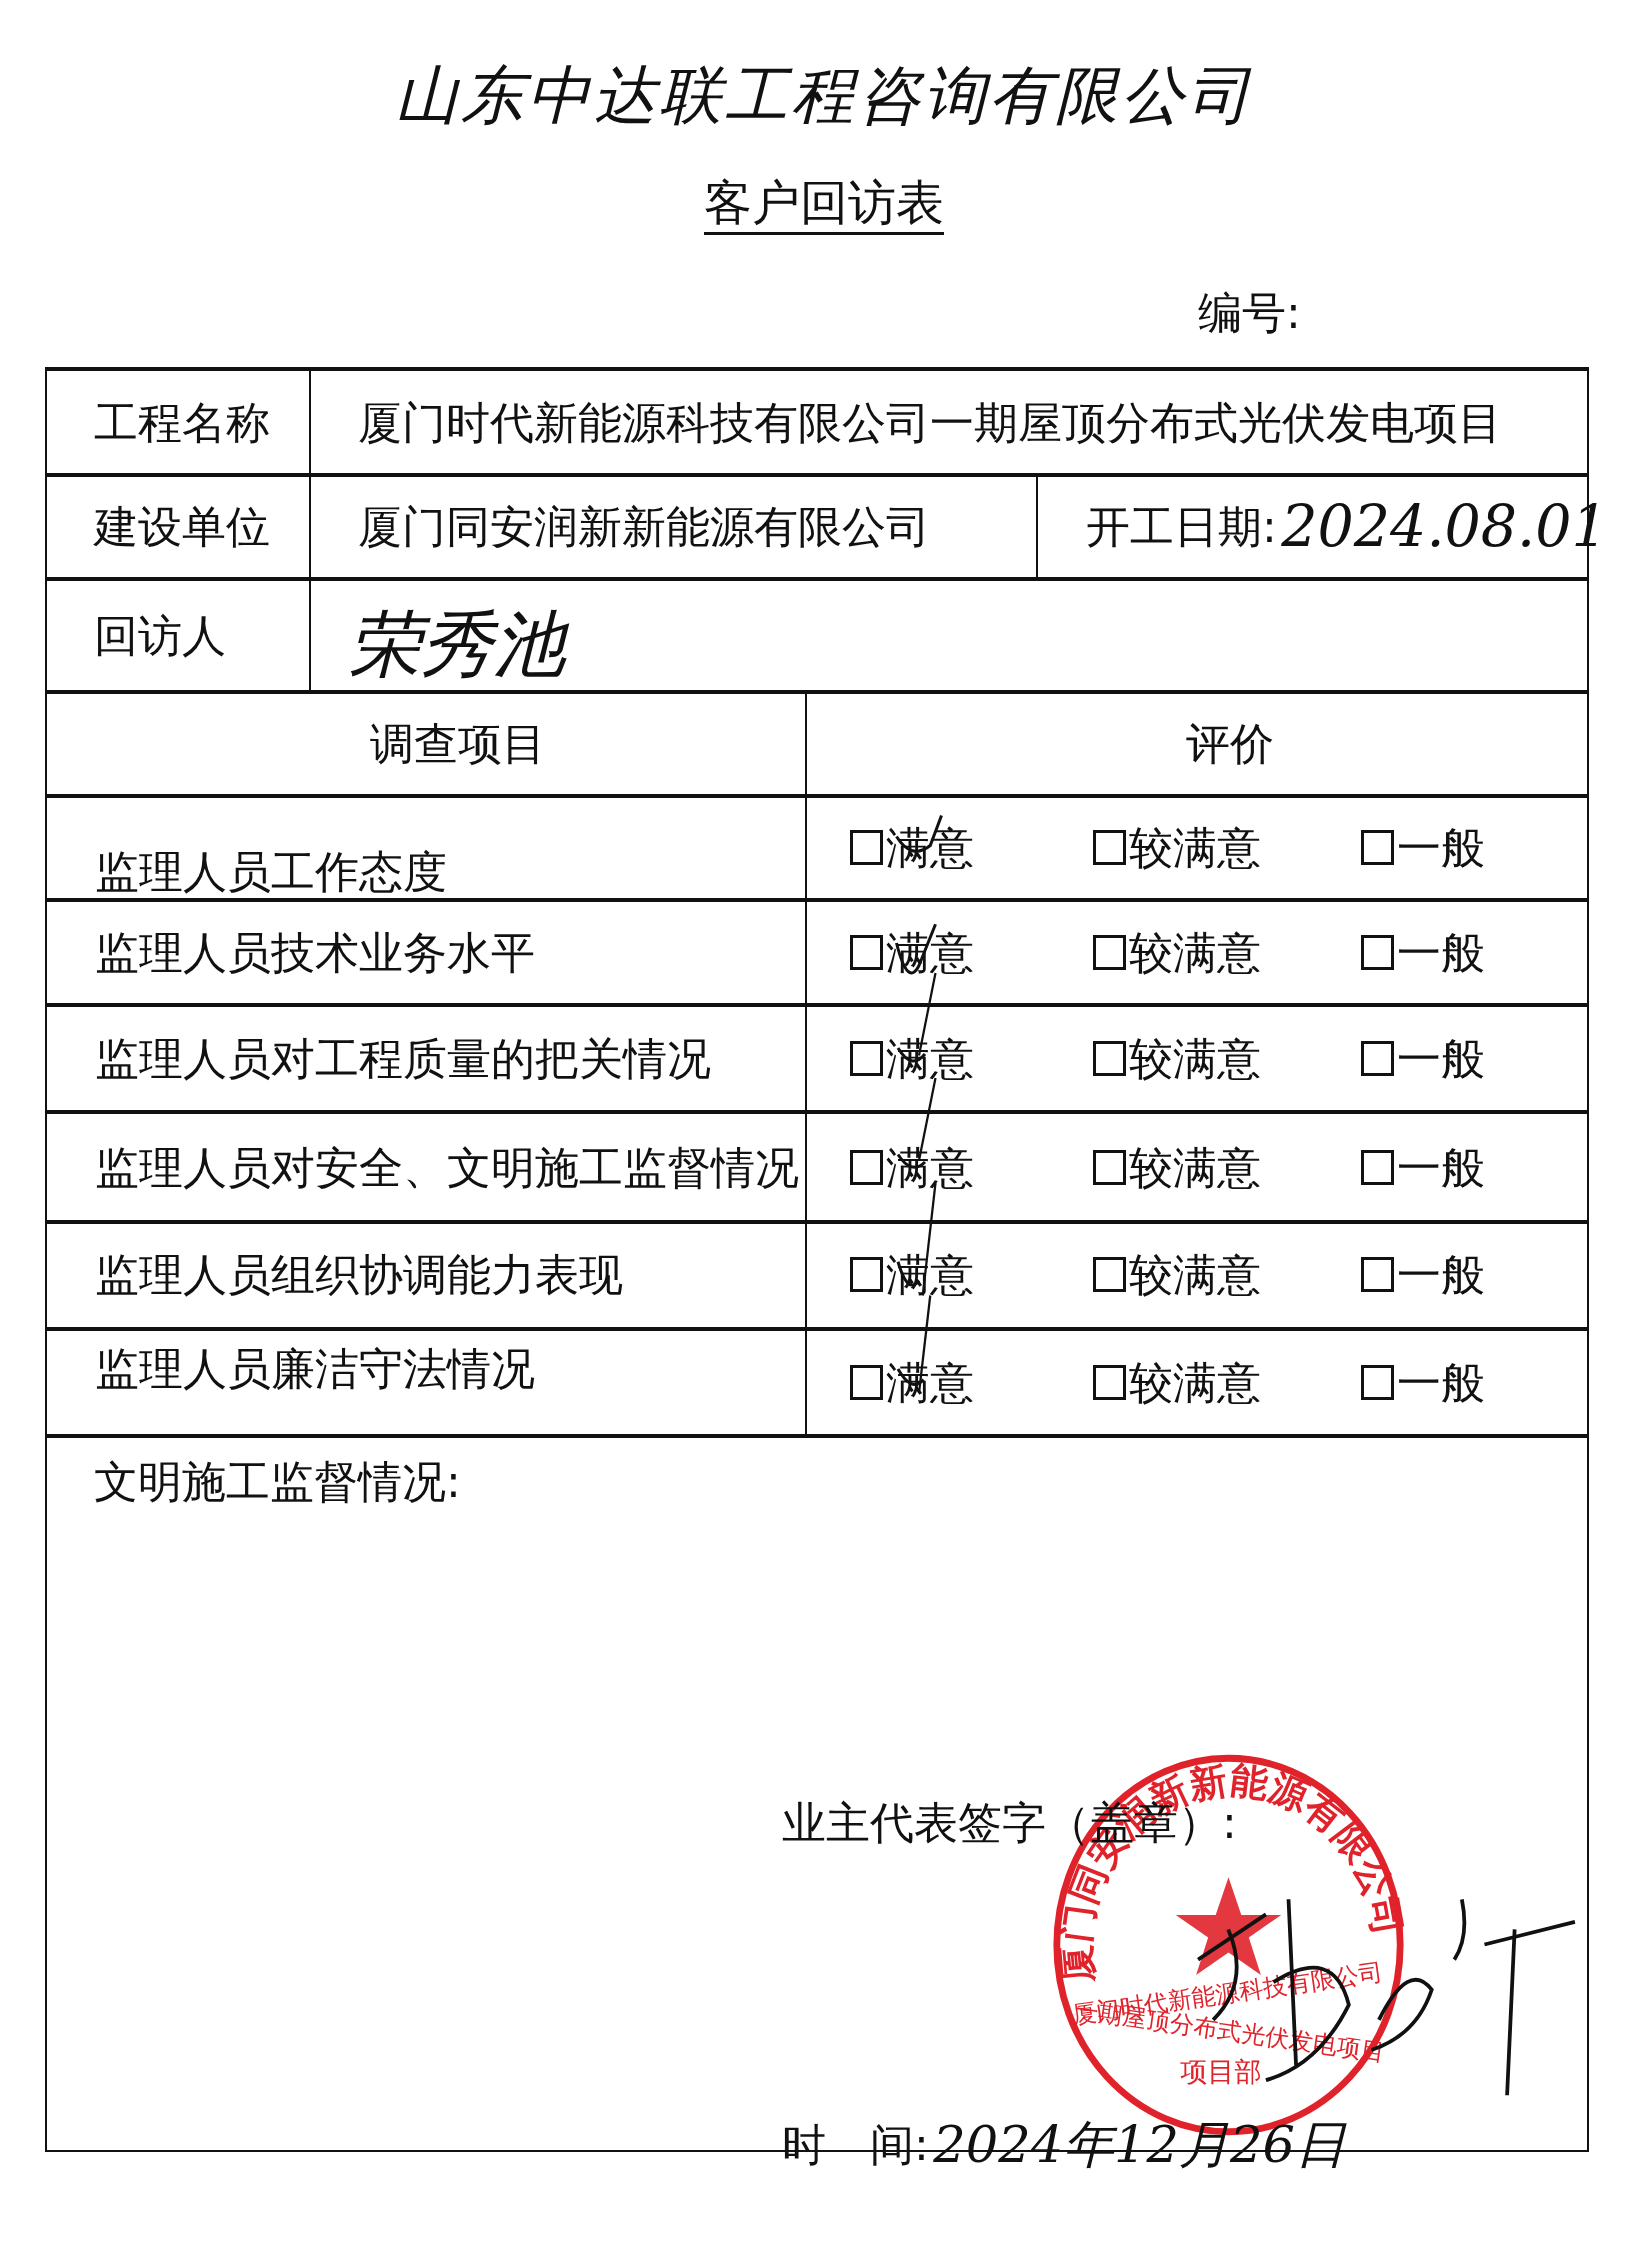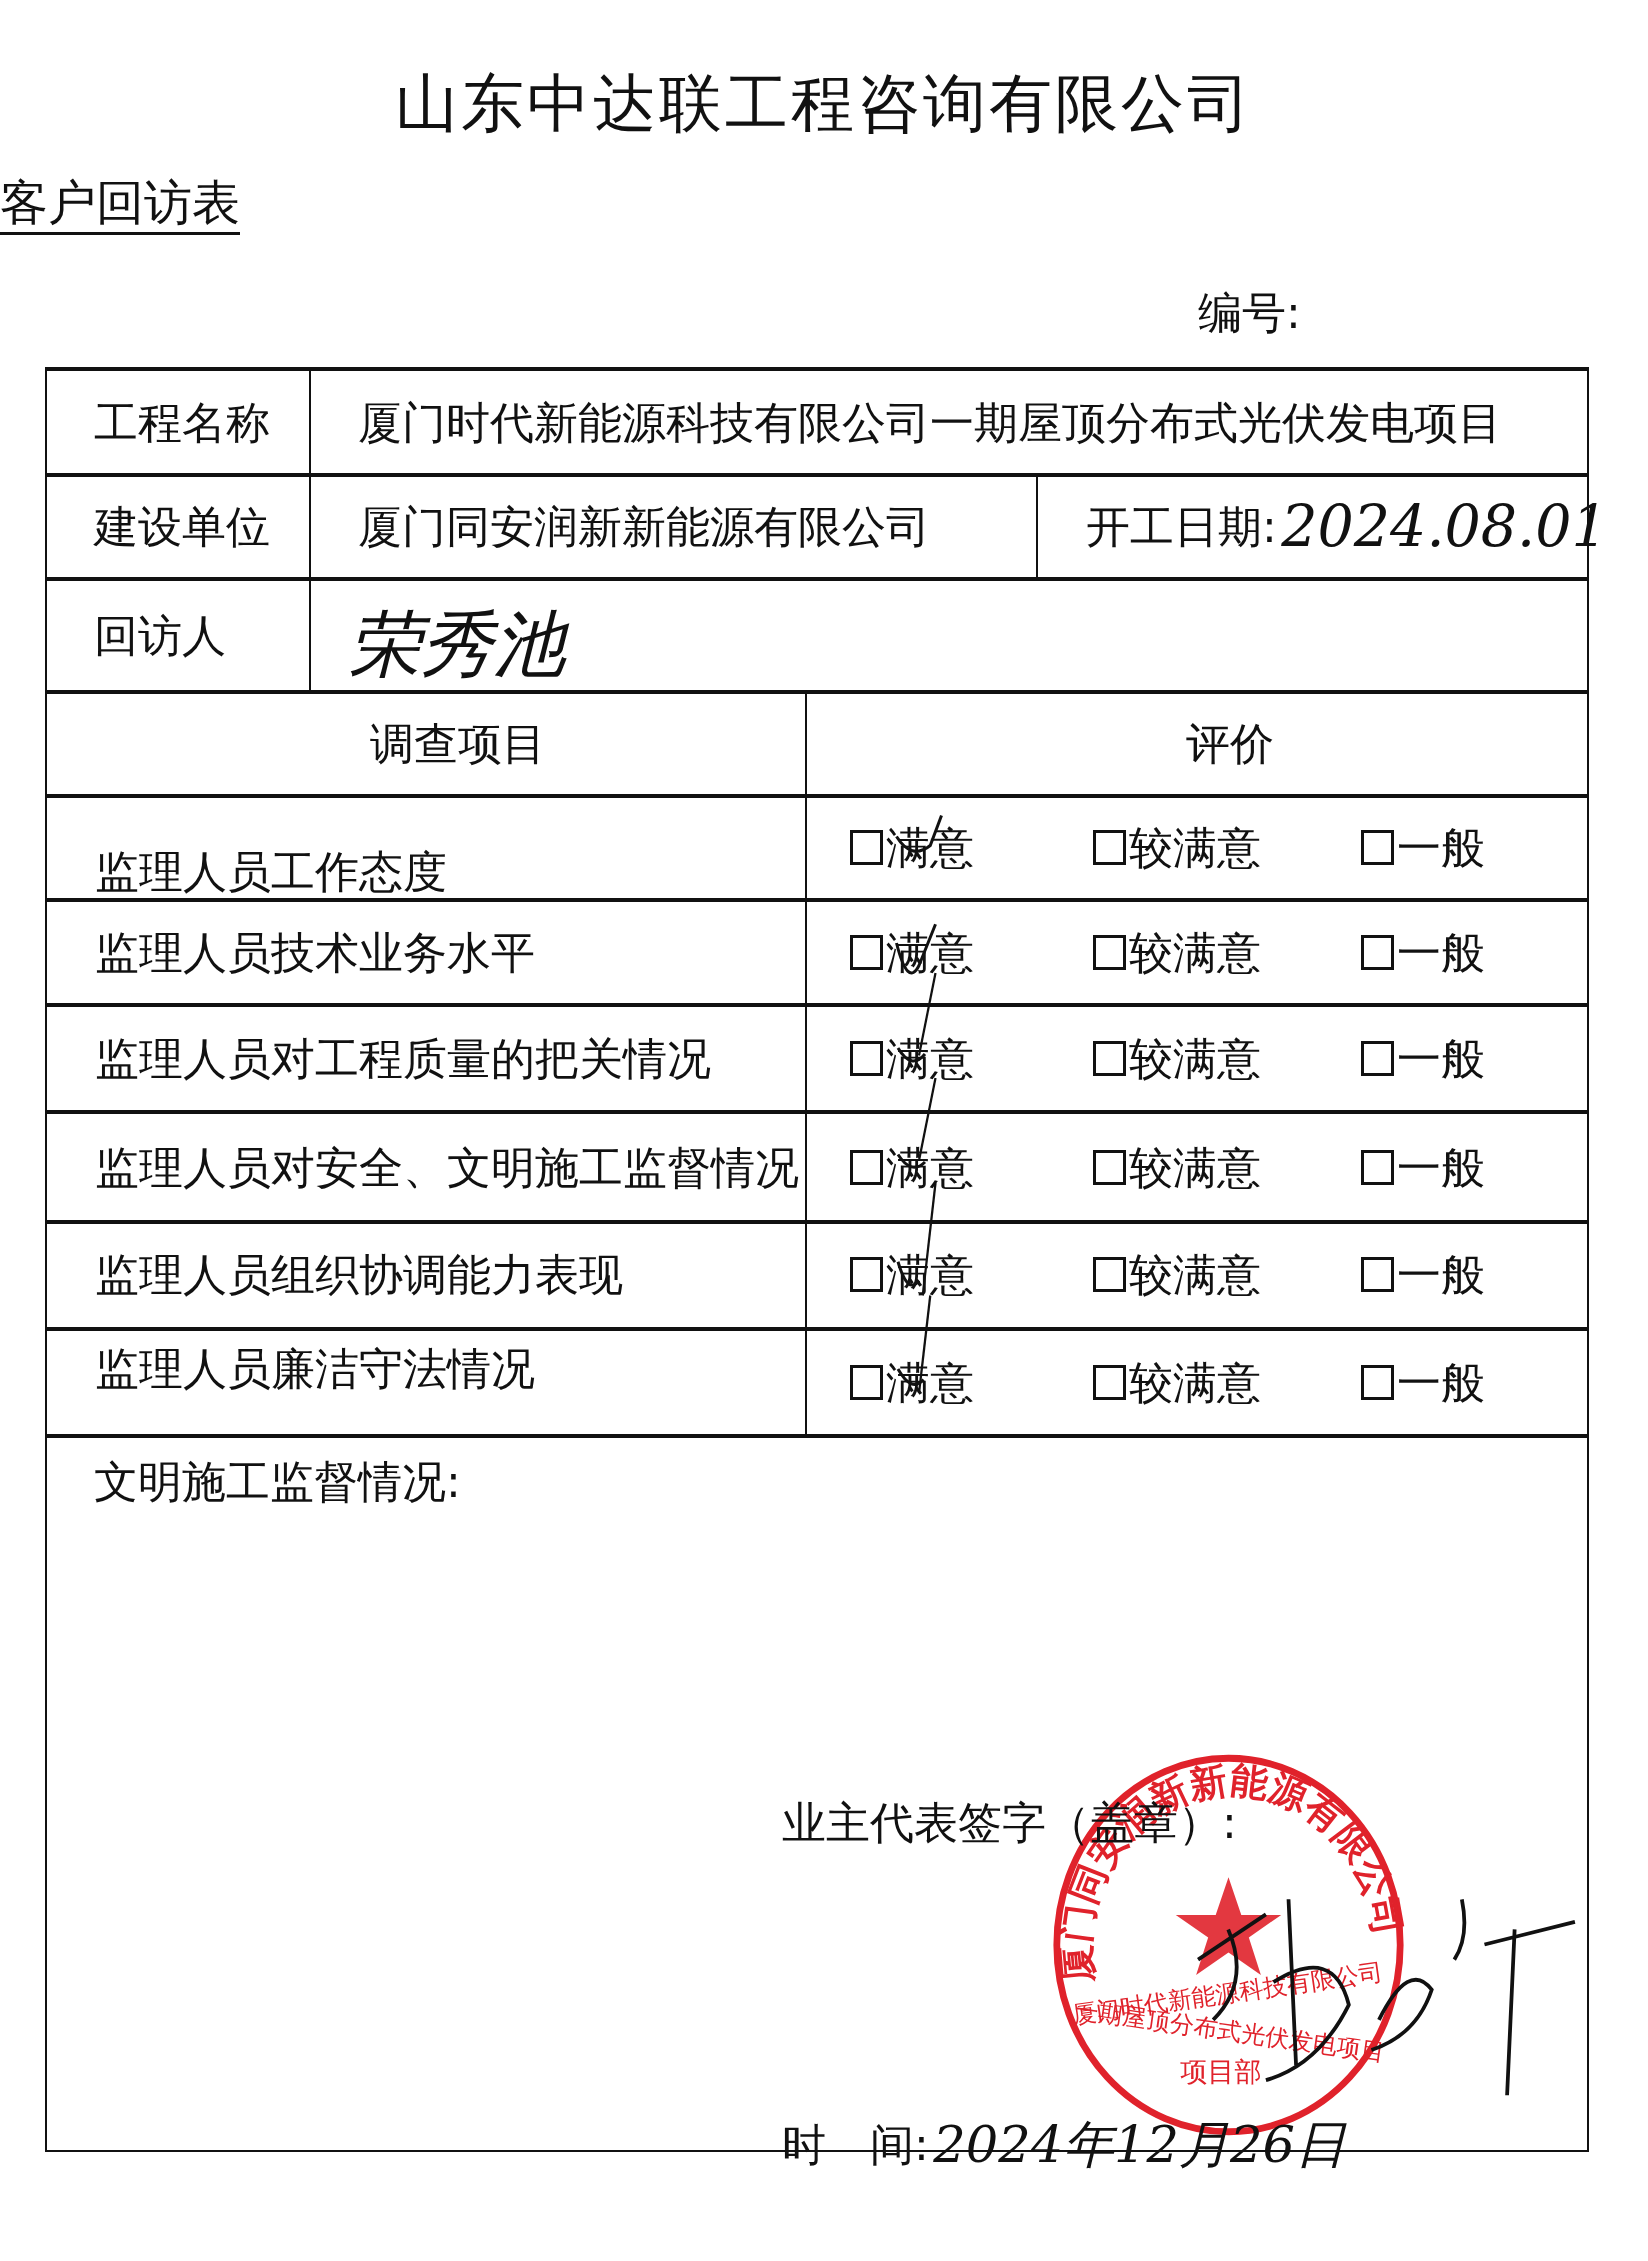--- a/index.html
+++ b/index.html
@@ -1,20 +1,20 @@
 <!DOCTYPE html>
 <html style="font-size:12px"><head>
 <meta charset="utf-8">
 <style>
   html, body { margin:0; padding:0; background:#ffffff; }
   body { width:1648px; height:2261px; position:relative; overflow:hidden;
          font-family:"DejaVu Sans", "Liberation Sans", sans-serif; color:#111; }
   .abs { position:absolute; }
-  .title { left:0; width:1648px; top:66px; text-align:center; font-size:63px; letter-spacing:3px; line-height:75px; }
-  .subtitle { left:0; width:1648px; top:172px; text-align:left; font-size:48px; line-height:60px; }
+  .title { left:0; width:1648px; top:58px; text-align:center; font-size:63px; letter-spacing:3px; line-height:75px;font-style:italic; }
+  .subtitle { left:0; width:1648px; top:172px; text-align:center; font-size:48px; line-height:60px; }
   .subtitle span { border-bottom:3.8px solid #111; padding-bottom:1.5px; }
   .serial { left:1198px; top:286px; font-size:44px; line-height:53px; }
 
   .tbl { left:45px; top:367px; width:1544px; height:1785px; border:2.3px solid #111; border-top:4.5px solid #111; box-sizing:border-box; }
   .hl { position:absolute; height:3.8px; background:#111; }
   .vl { position:absolute; width:2.3px; background:#111; }
 
   .cell { position:absolute; font-size:44px; line-height:53px; display:flex; align-items:center; white-space:nowrap;margin-left:32px; }
   .center { justify-content:center; }
 

